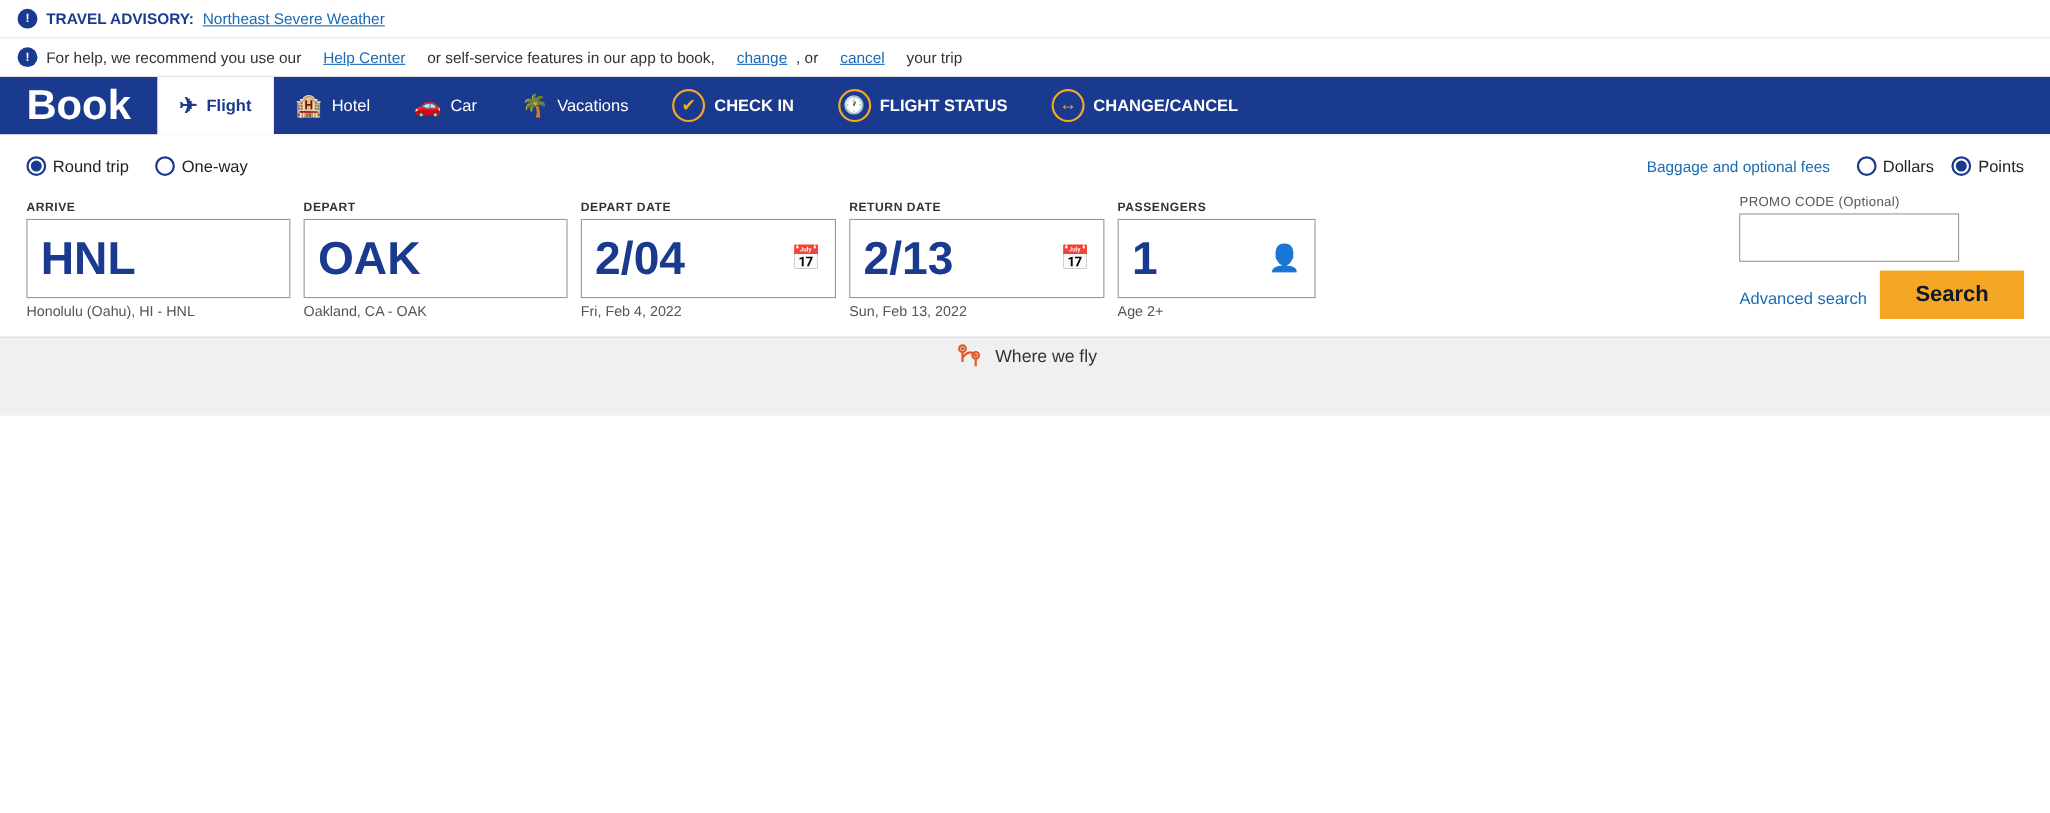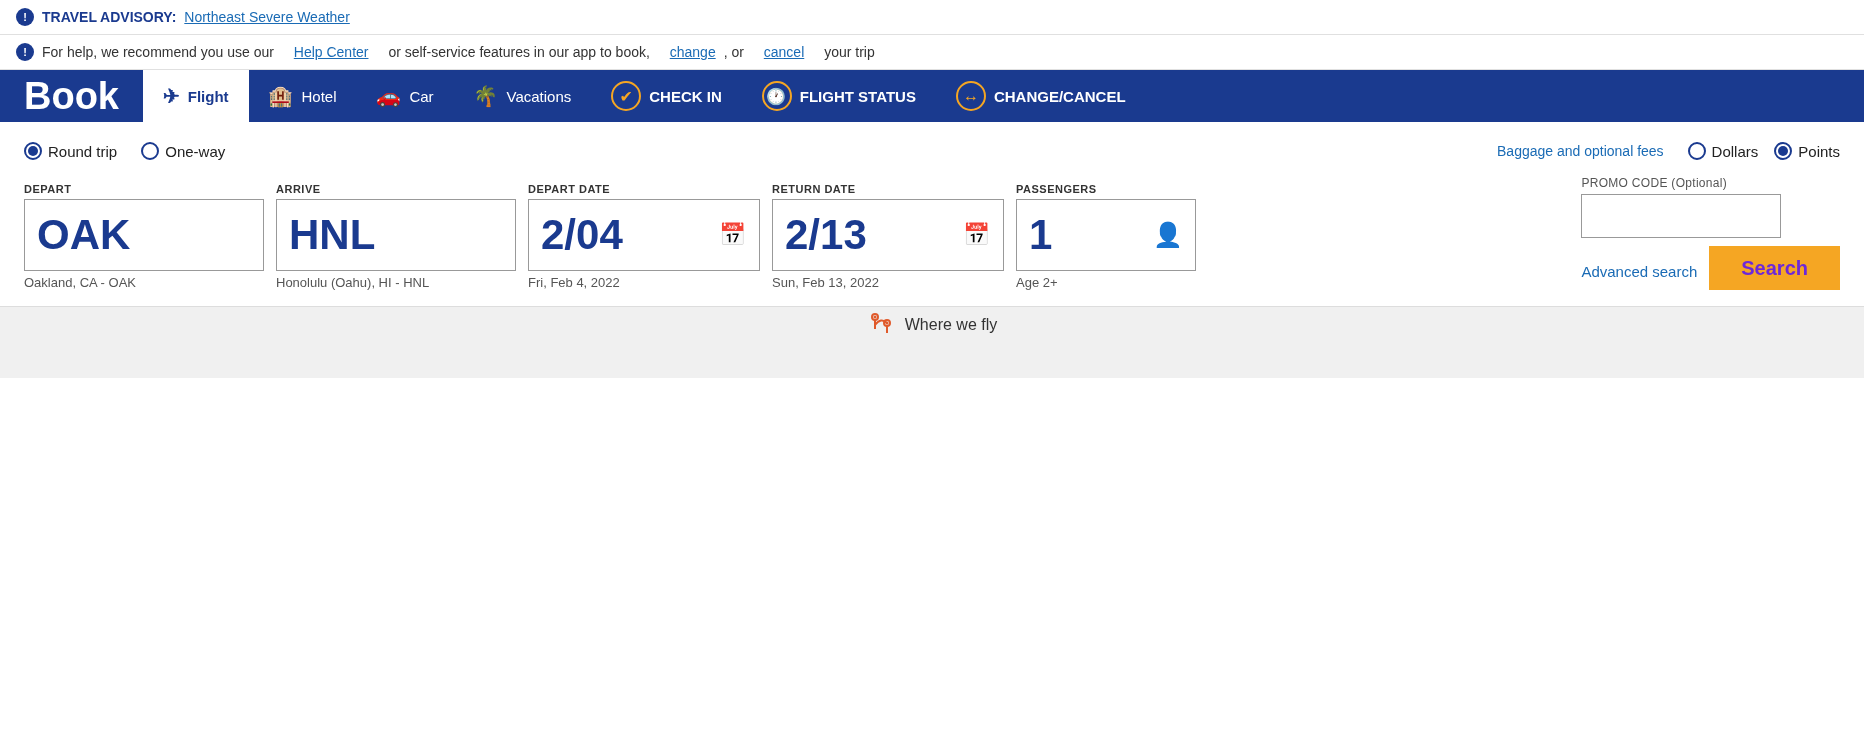--- a/index.html
+++ b/index.html
@@ -226,21 +226,21 @@
     .advanced-search-link {
       color: #1a6bb5;
       font-size: 15px;
       cursor: pointer;
       text-decoration: none;
       padding-bottom: 10px;
       white-space: nowrap;
     }
     .search-btn {
       background: #f5a623;
-      color: #6d28d9;
+      color: #0f172a;
       border: none;
       padding: 0 32px;
       font-size: 20px;
       font-weight: bold;
       height: 44px;
       cursor: pointer;
       white-space: nowrap;
     }
 
     
@@ -372,33 +372,33 @@
           <span class="radio-circle checked"></span>
           <span>Points</span>
         </label>
       </div>
     </div>
   </div>
 
   <div class="fields-and-promo">
 
     <div class="field-group">
+      <span class="field-label">ARRIVE</span>
+      <div class="field-input-large">
+        <span>HNL</span>
+      </div>
+      <span class="field-subtext">Honolulu (Oahu), HI - HNL</span>
+    </div>
+
+    <div class="field-group">
       <span class="field-label">DEPART</span>
       <div class="field-input-large">
         <span>OAK</span>
       </div>
       <span class="field-subtext">Oakland, CA - OAK</span>
-    </div>
-
-    <div class="field-group">
-      <span class="field-label">ARRIVE</span>
-      <div class="field-input-large">
-        <span>HNL</span>
-      </div>
-      <span class="field-subtext">Honolulu (Oahu), HI - HNL</span>
     </div>
 
     <div class="field-group">
       <span class="field-label">DEPART DATE</span>
       <div class="field-input-date">
         <span>2/04</span>
         <span class="cal-icon">📅</span>
       </div>
       <span class="field-subtext">Fri, Feb 4, 2022</span>
     </div>

